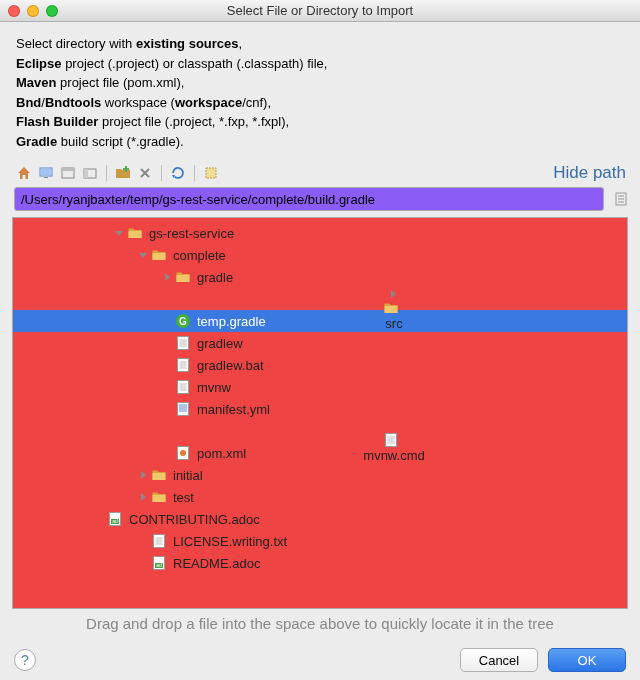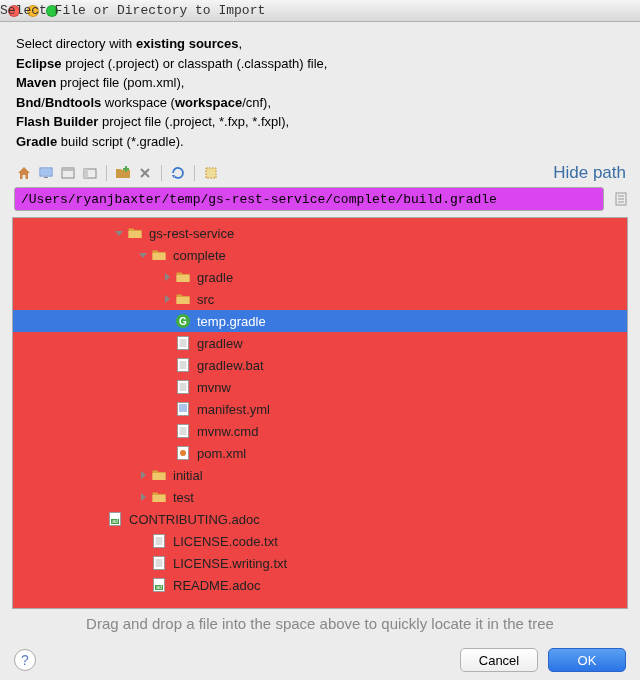--- a/index.html
+++ b/index.html
@@ -20,22 +20,22 @@
     display: flex;
     align-items: center;
     position: relative;
   }
   .traffic-lights { display: flex; gap: 7px; margin-left: 8px; }
   .light { width: 12px; height: 12px; border-radius: 50%; border: 0.5px solid rgba(0,0,0,0.2); }
   .light.red { background: #ff5f57; }
   .light.yellow { background: #ffbd2e; }
   .light.green { background: #28c940; }
   .title {
-    position: absolute; left: 0; right: 0; 
-    font-size: 13px; color: #333; pointer-events: none; font-family: Liberation Mono, monospace;
+    position: absolute; left: 0; right: 0; text-align: center;
+    font-size: 13px; color: #333; pointer-events: none;
   }
   .instructions {
     padding: 12px 16px 8px 16px;
     font-size: 13px;
     line-height: 1.5;
     color: #000;
   }
   .instructions b { font-weight: bold; }
   .toolbar {
     display: flex; align-items: center; padding: 4px 10px 4px 14px;
@@ -44,21 +44,21 @@
   .tb-icon {
     width: 20px; height: 20px; display: flex; align-items: center; justify-content: center;
     color: #666; cursor: pointer; border-radius: 3px;
   }
   .tb-sep { width: 1px; height: 16px; background: #c0c0c0; margin: 0 4px; }
   .tb-spacer { flex: 1; }
   .hide-path { color: #3a6ea5; font-size: 17px; cursor: pointer; padding-right: 4px; }
   .path-row { display: flex; align-items: center; padding: 0 10px 6px 14px; gap: 6px; }
   .path-input {
     flex: 1; height: 24px; border: 1px solid #aaa; border-radius: 3px;
-    background: #d946ef; padding: 0 6px; font-size: 13px; font-family: Liberation Mono, monospace;
+    background: #8b5cf6; padding: 0 6px; font-size: 13px; font-family: Liberation Sans, sans-serif;
     margin-right: 2px;
   }
   .path-btn { width: 18px; height: 20px; display: flex; align-items: center; justify-content: center; color: #888; cursor: pointer; }
   .tree-wrap {
     margin: 0 12px; border: 1px solid #aaa; background: #ef4444;
     height: 392px; overflow: auto; position: relative;
   }
   .tree { padding: 4px 0; }
   .row {
     display: flex; align-items: center; height: 22px; white-space: nowrap;
@@ -231,21 +231,21 @@
           </svg>
         </span>
         <span class="ico">
           <svg width="16" height="16" viewBox="0 0 16 16">
             <path fill="#d9a43b" d="M1.5 3.5h5l1 1.5h7v8h-13z"></path>
             <path fill="#f0c66a" d="M1.5 6h13v7h-13z"></path>
           </svg>
         </span>
         <span>gradle</span>
       </div>
-      <div class="row" style="padding-left: 148px;">
+      <div class="row" style="padding-left: 148px; flex-direction: column;">
         <span class="disclosure">
           <svg width="10" height="10" viewBox="0 0 10 10">
             <path fill="currentColor" d="M3 1 L8 5 L3 9 Z"></path>
           </svg>
         </span>
         <span class="ico">
           <svg width="16" height="16" viewBox="0 0 16 16">
             <path fill="#d9a43b" d="M1.5 3.5h5l1 1.5h7v8h-13z"></path>
             <path fill="#f0c66a" d="M1.5 6h13v7h-13z"></path>
           </svg>
@@ -307,21 +307,21 @@
           <svg width="16" height="16" viewBox="0 0 16 16">
             <rect x="2.5" y="1.5" width="11" height="13" fill="#fff" stroke="#999"></rect>
             <line x1="4" y1="4" x2="12" y2="4" stroke="#5a8ad4"></line>
             <line x1="4" y1="6" x2="12" y2="6" stroke="#5a8ad4"></line>
             <line x1="4" y1="8" x2="12" y2="8" stroke="#5a8ad4"></line>
             <line x1="4" y1="10" x2="12" y2="10" stroke="#5a8ad4"></line>
           </svg>
         </span>
         <span>manifest.yml</span>
       </div>
-      <div class="row" style="padding-left: 148px;">
+      <div class="row" style="padding-left: 148px; flex-direction: column;">
         <span class="disclosure"></span>
         <span class="ico">
           <svg width="16" height="16" viewBox="0 0 16 16">
             <rect x="2.5" y="1.5" width="11" height="13" fill="#fff" stroke="#999"></rect>
             <line x1="4.5" y1="5" x2="11.5" y2="5" stroke="#bbb"></line>
             <line x1="4.5" y1="7" x2="11.5" y2="7" stroke="#bbb"></line>
             <line x1="4.5" y1="9" x2="11.5" y2="9" stroke="#bbb"></line>
             <line x1="4.5" y1="11" x2="11.5" y2="11" stroke="#bbb"></line>
           </svg>
         </span>
@@ -368,33 +368,20 @@
       <div class="row" style="padding-left: 80px;">
         <span class="disclosure"></span>
         <span class="ico">
           <svg width="16" height="16" viewBox="0 0 16 16">
             <rect x="2.5" y="1.5" width="11" height="13" fill="#fff" stroke="#999"></rect>
             <rect x="4" y="8" width="8" height="5" fill="#4aa04a"></rect>
             <text x="8" y="12" font-size="5" fill="#fff" text-anchor="middle">ad</text>
           </svg>
         </span>
         <span>CONTRIBUTING.adoc</span>
-      </div>
-      <div class="row" style="padding-left: 124px;">
-        <span class="disclosure"></span>
-        <span class="ico">
-          <svg width="16" height="16" viewBox="0 0 16 16">
-            <rect x="2.5" y="1.5" width="11" height="13" fill="#fff" stroke="#999"></rect>
-            <line x1="4.5" y1="5" x2="11.5" y2="5" stroke="#bbb"></line>
-            <line x1="4.5" y1="7" x2="11.5" y2="7" stroke="#bbb"></line>
-            <line x1="4.5" y1="9" x2="11.5" y2="9" stroke="#bbb"></line>
-            <line x1="4.5" y1="11" x2="11.5" y2="11" stroke="#bbb"></line>
-          </svg>
-        </span>
-        <span>LICENSE.code.txt</span>
       </div>
       <div class="row" style="padding-left: 124px;">
         <span class="disclosure"></span>
         <span class="ico">
           <svg width="16" height="16" viewBox="0 0 16 16">
             <rect x="2.5" y="1.5" width="11" height="13" fill="#fff" stroke="#999"></rect>
             <line x1="4.5" y1="5" x2="11.5" y2="5" stroke="#bbb"></line>
             <line x1="4.5" y1="7" x2="11.5" y2="7" stroke="#bbb"></line>
             <line x1="4.5" y1="9" x2="11.5" y2="9" stroke="#bbb"></line>
             <line x1="4.5" y1="11" x2="11.5" y2="11" stroke="#bbb"></line>

